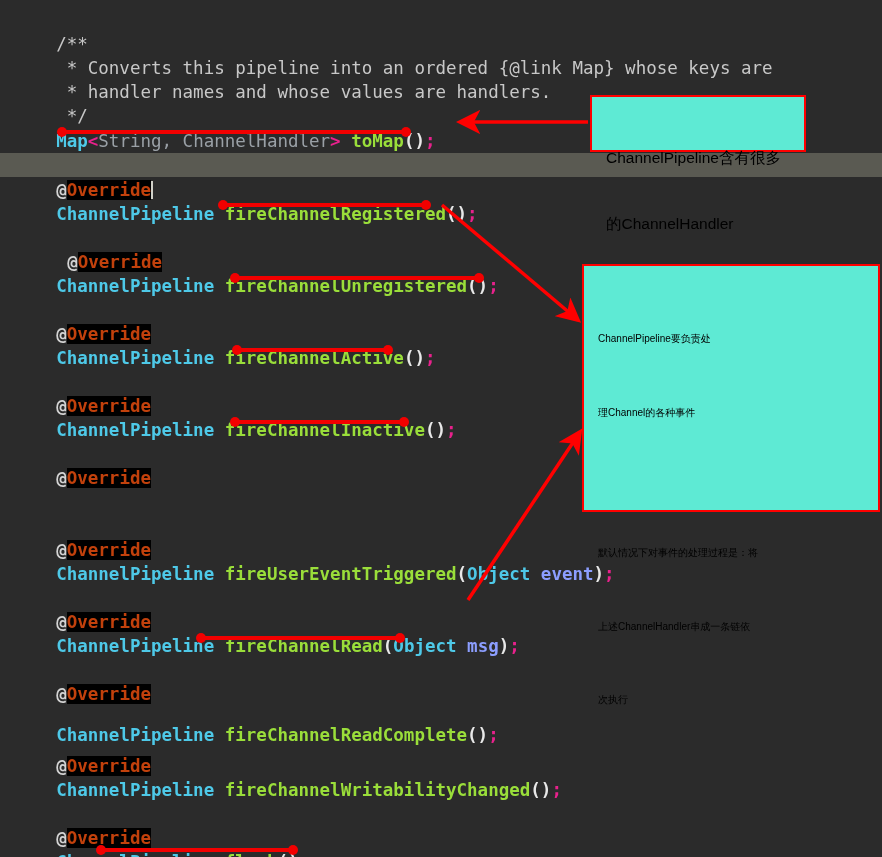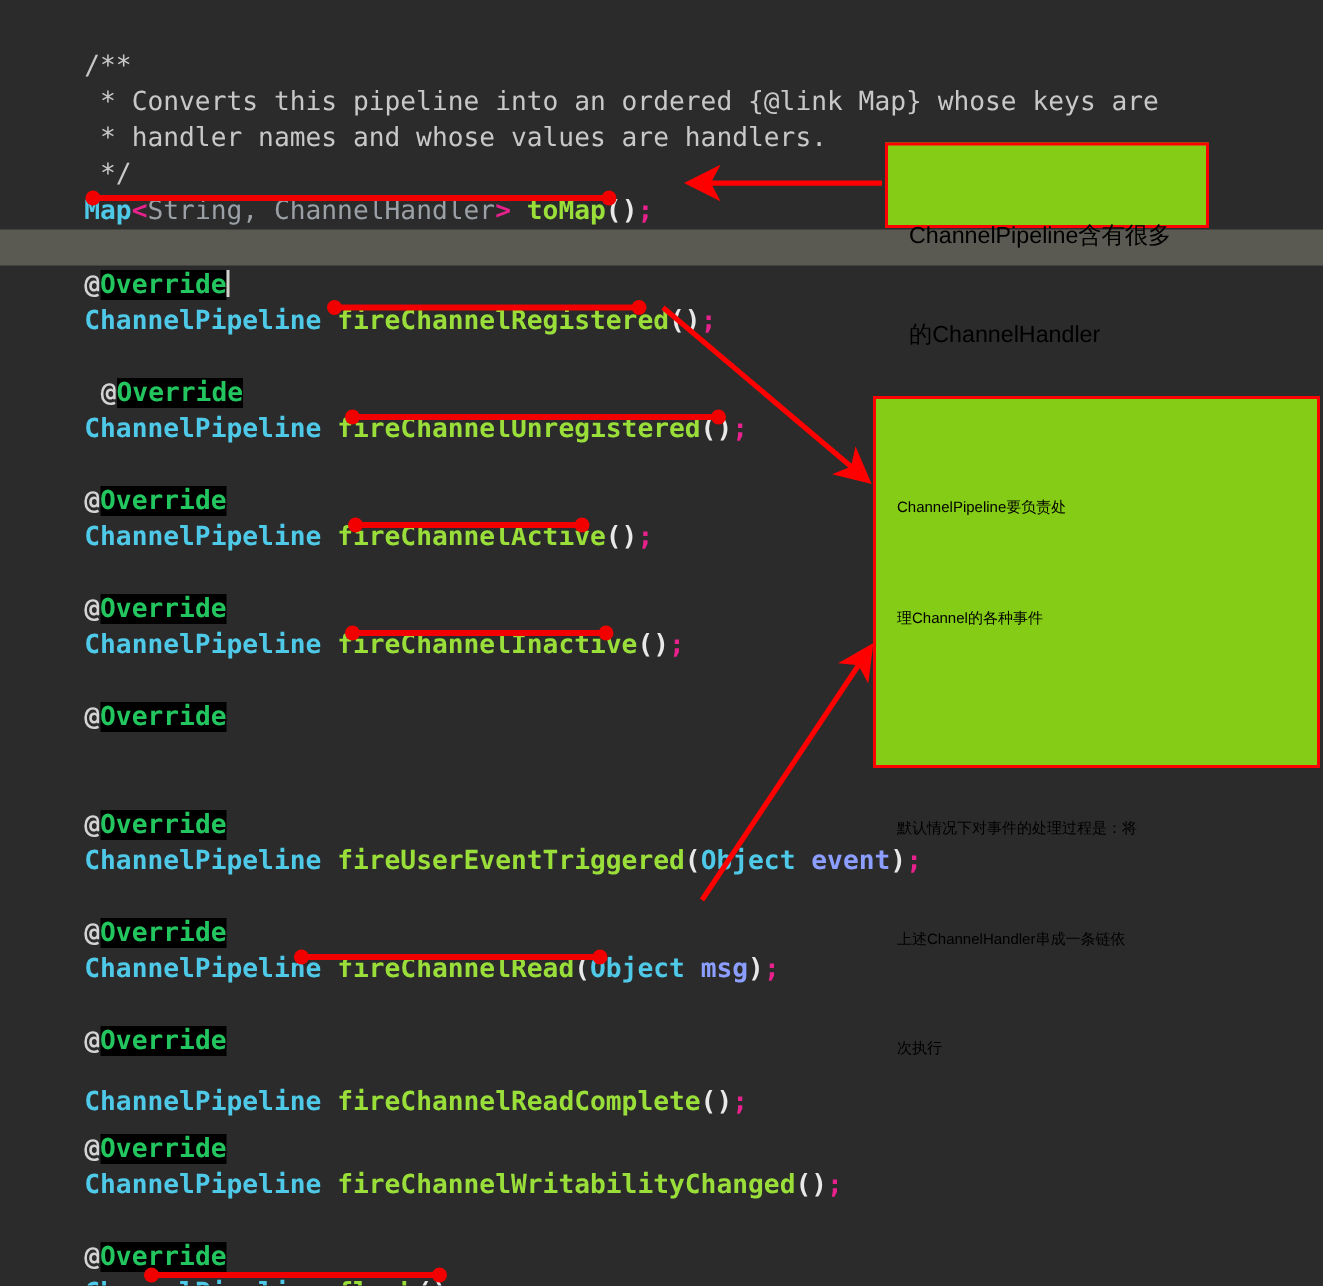--- a/index.html
+++ b/index.html
@@ -44,21 +44,21 @@
   .c-method   { color: #9ade3a; }
   .c-punct    { color: #e8e8e8; }
   .c-semi     { color: #e8218c; }
   .c-angle    { color: #e8218c; }
   .c-param    { color: #9aa0a6; font-weight: normal; }
   .c-objtype  { color: #4ec9e8; }
   .c-varname  { color: #8c9eff; }
   .c-at       { color: #d4d4d4; }
   .anno-ov {
     background: #000000;
-    color: #22c55e;
+    color: #c2410c;
   }
   .caret {
     display: inline-block;
     width: 2px;
     height: 18px;
     background: #d0d0c8;
     vertical-align: -3px;
   }
 
   
@@ -76,21 +76,21 @@
     height: 10px;
     border-radius: 50%;
     background: #f20000;
   }
   .ul::before { left: -3px; }
   .ul::after  { right: -3px; }
 
   
   .note {
     position: absolute;
-    background: #84cc16;
+    background: #5eead4;
     border: 2px solid #ff0000;
     color: #000000;
     font-family: "Liberation Sans", sans-serif;
     font-size: 15.5px;
     line-height: 21px;
     padding: 8px 10px 8px 14px;
     white-space: pre-wrap;
     z-index: 20;
   }
   #note-top {

